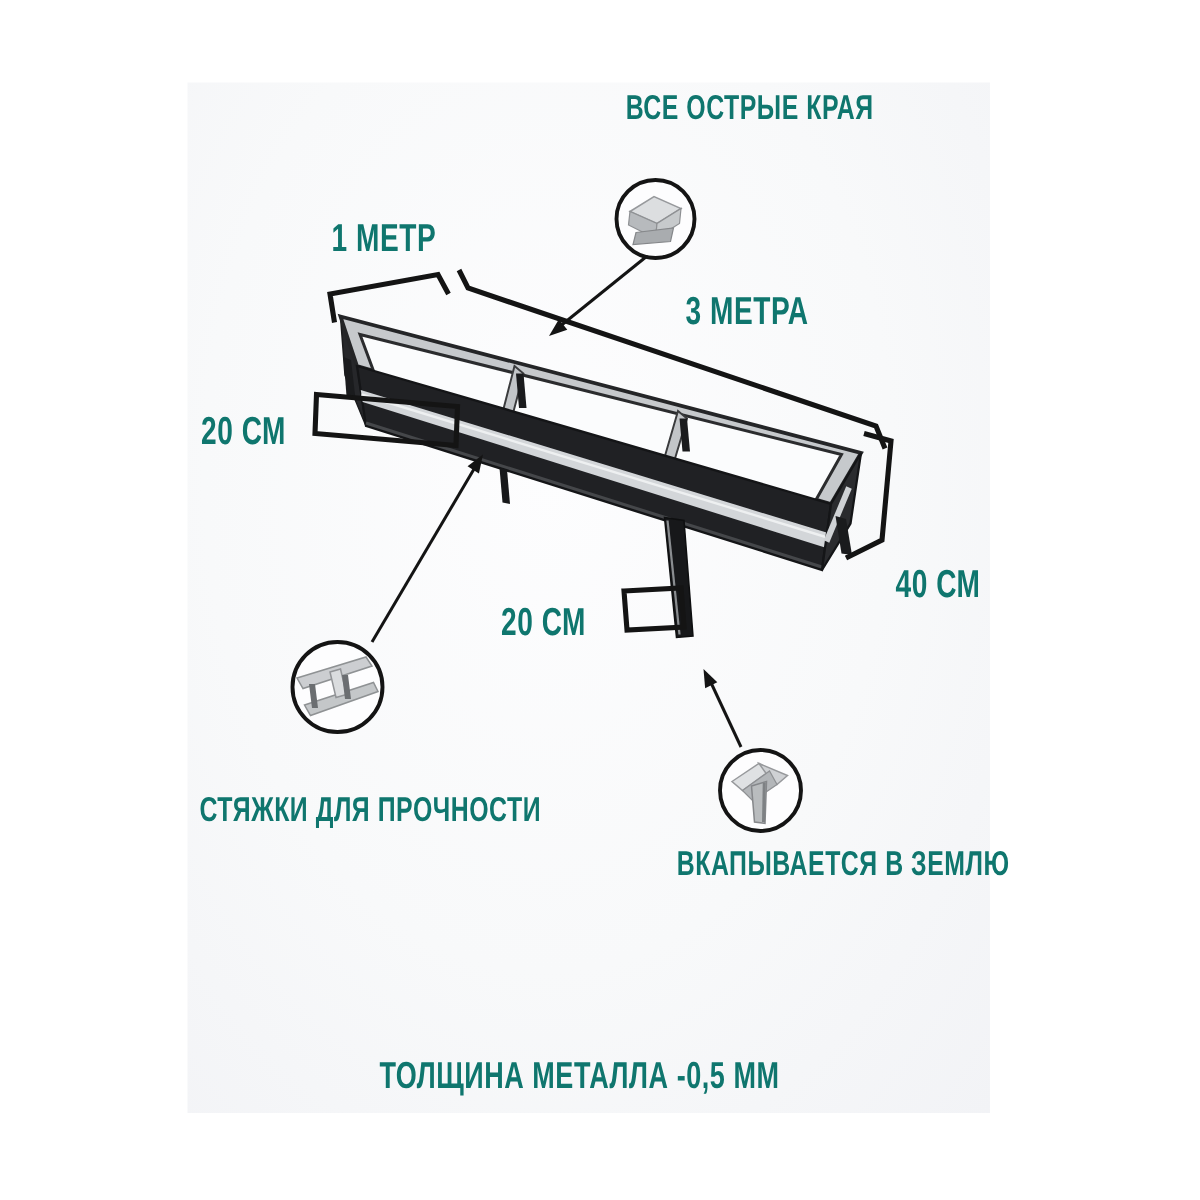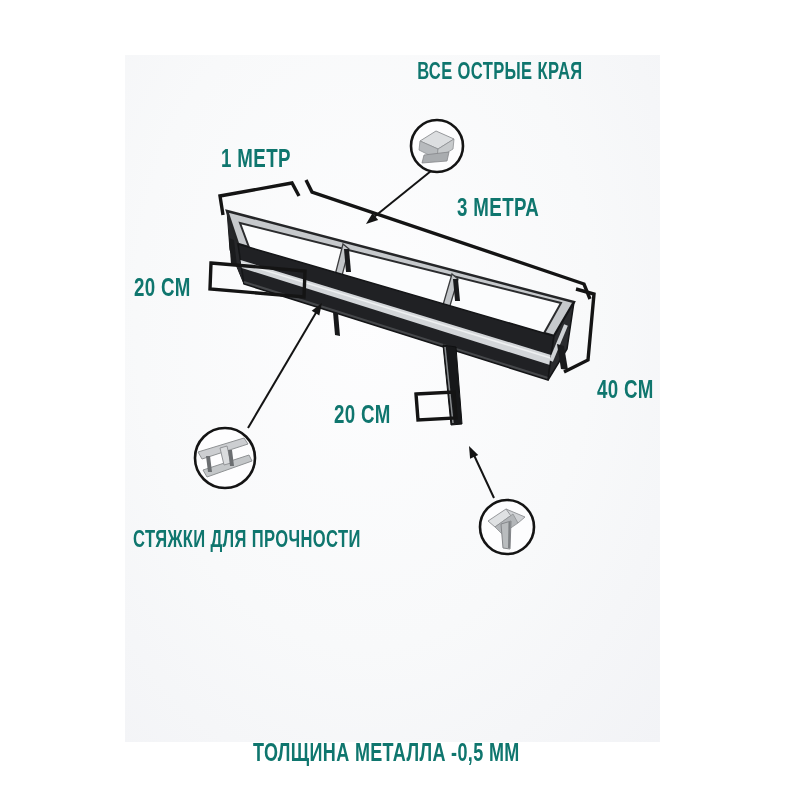--- a/index.html
+++ b/index.html
@@ -118,17 +118,18 @@
 
   <div class="label dim" style="left:134px;top:274px;"><span class="cond">20 СМ</span></div>
 
   <div class="label dim" style="left:597px;top:341px;margin-top:35px;"><span class="cond">40 СМ</span></div>
 
   <div class="label dim" style="left:334px;top:401px;"><span class="cond">20 СМ</span></div>
 
   <div class="label note" style="left:133px;top:528px;"><span class="cond">СТЯЖКИ ДЛЯ ПРОЧНОСТИ</span></div>
 
   <div class="label label-center" style="left:408px;top:560px;width:222px;">
+    <div class="line note"><span class="cond-c">ВКАПЫВАЕТСЯ В ЗЕМЛЮ</span></div>
   </div>
 
-  <div class="label" style="left:253px;top:740px;font-size:25px;"><span class="cond">ТОЛЩИНА МЕТАЛЛА -0,5 ММ</span></div>
+  <div class="label" style="left:253px;top:705px;font-size:25px;"><span class="cond">ТОЛЩИНА МЕТАЛЛА -0,5 ММ</span></div>
 
 </div>
 
 </body></html>

